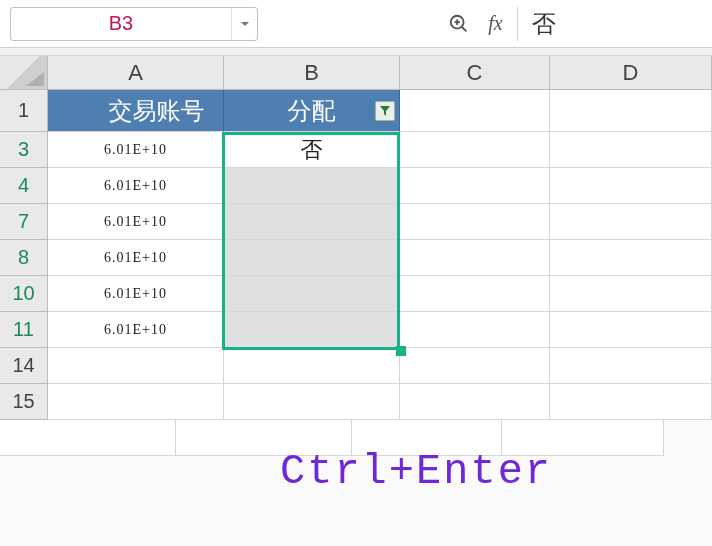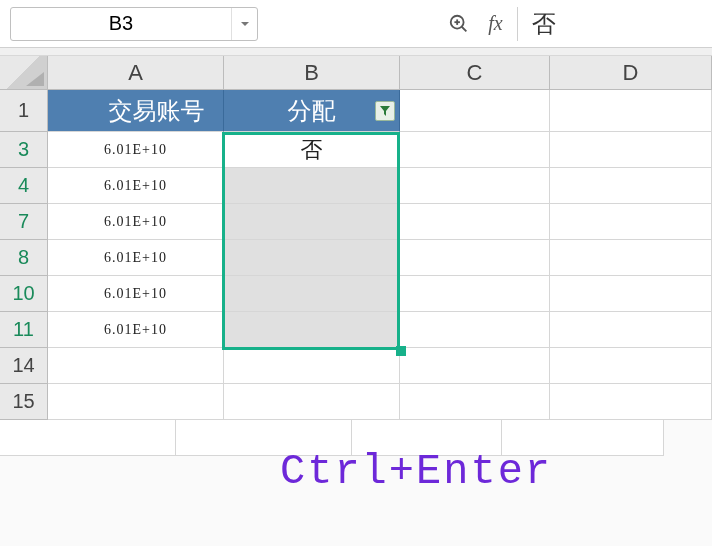--- a/index.html
+++ b/index.html
@@ -27,21 +27,21 @@
     border-radius: 3px;
     display: flex;
     align-items: center;
     background: #fff;
     position: relative;
   }
   .name-box-text {
     flex: 1;
     text-align: center;
     font-size: 20px;
-    color: #000000;
+    color: #be185d;
   }
   .name-box-drop {
     width: 26px;
     height: 100%;
     border-left: 1px solid #e0e0e0;
     display: flex;
     align-items: center;
     justify-content: center;
     color: #666;
   }

